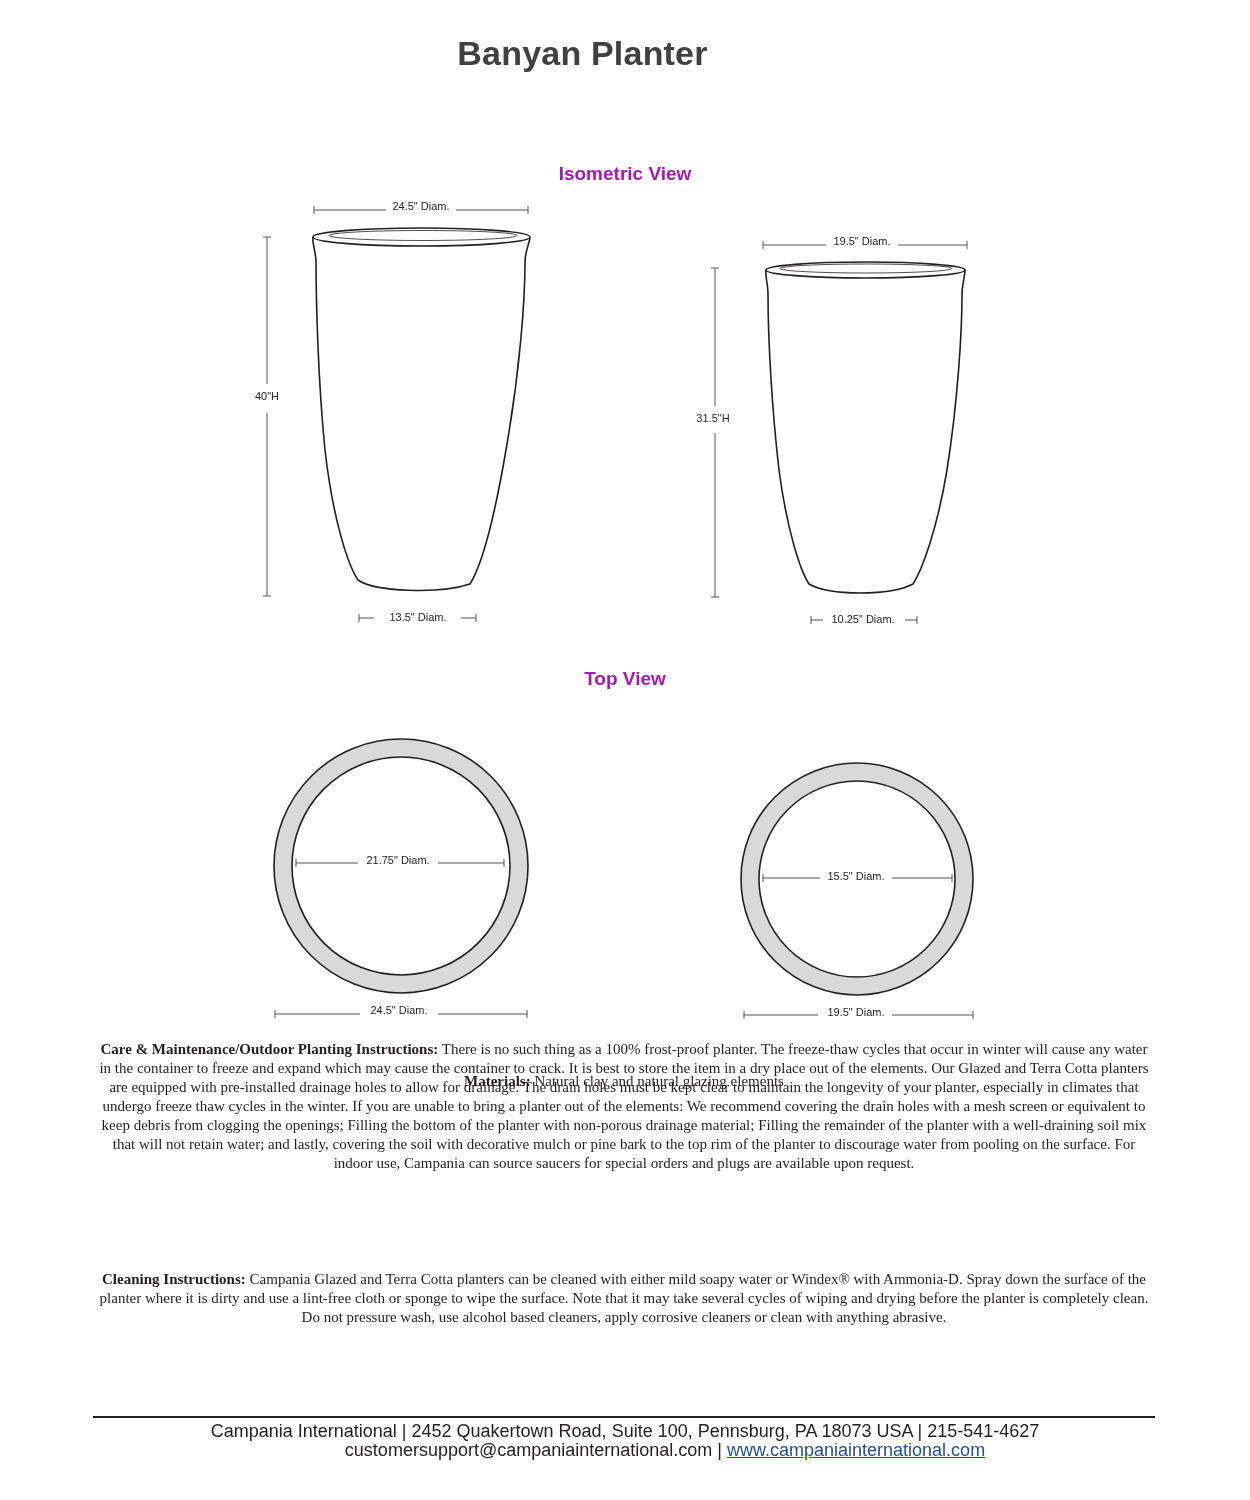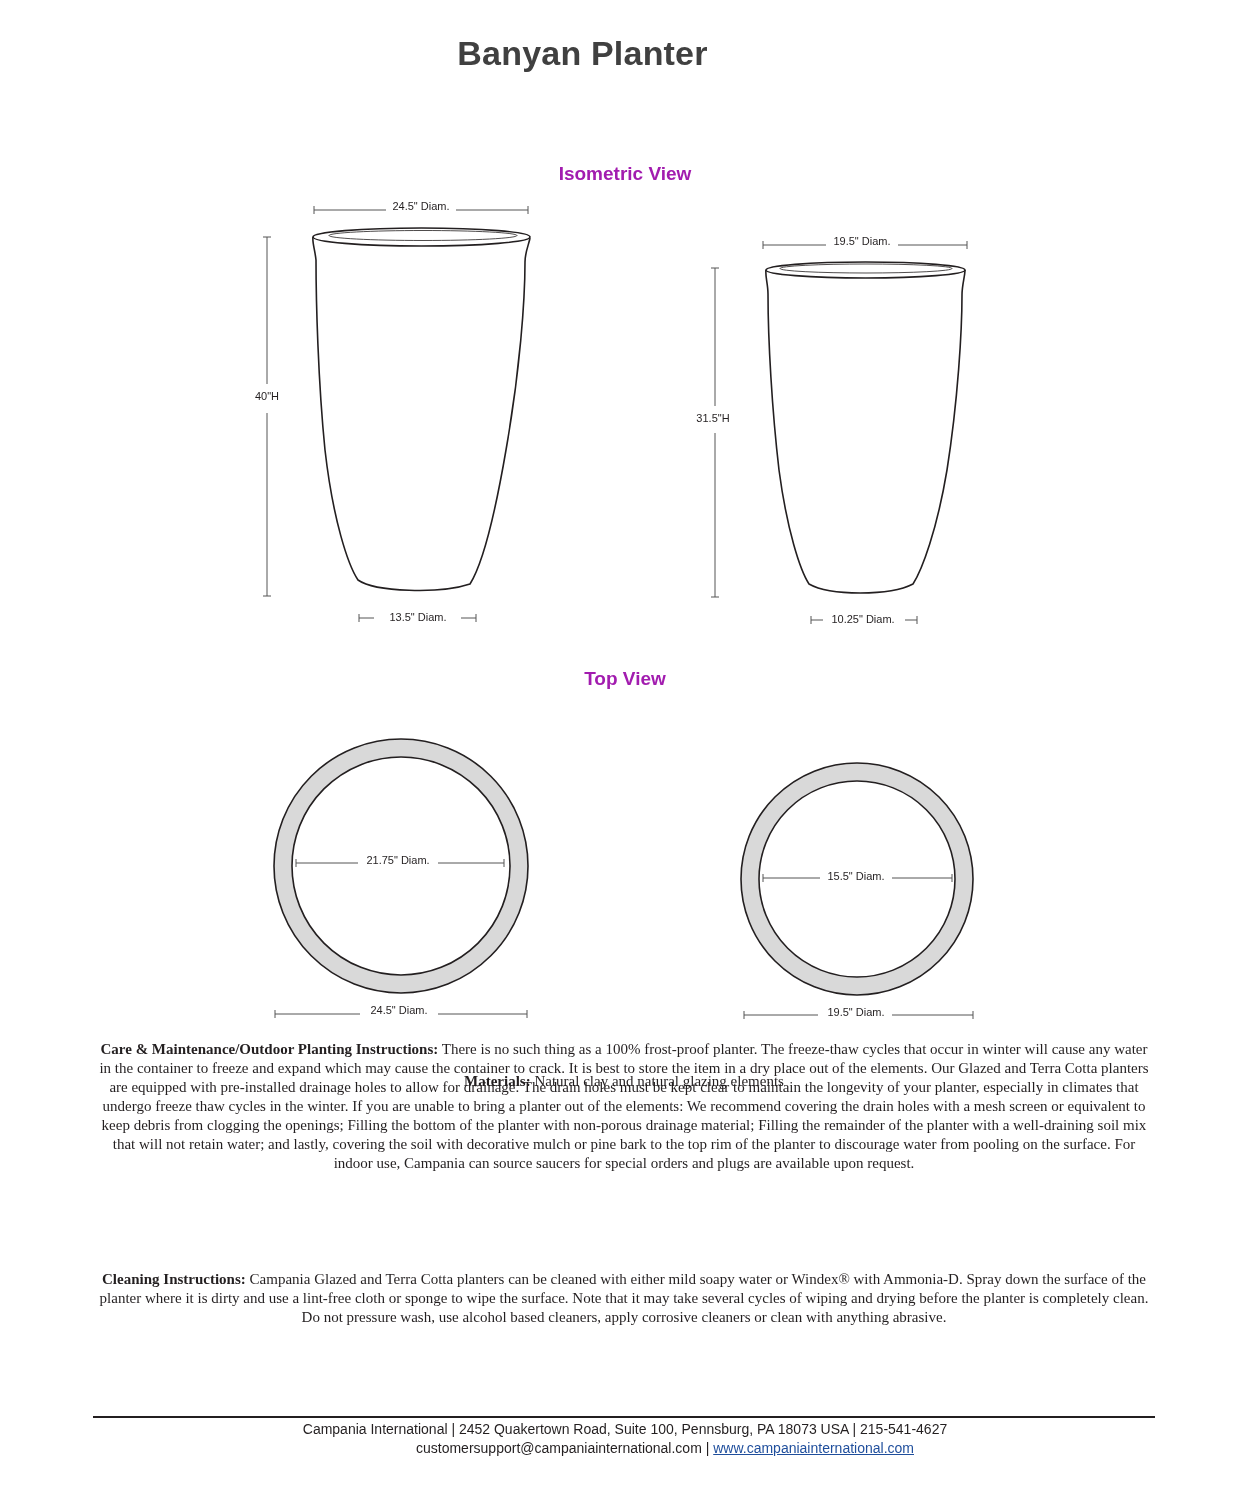--- a/index.html
+++ b/index.html
@@ -5,21 +5,21 @@
   html, body { margin: 0; padding: 0; background: #ffffff; }
   body { width: 1250px; height: 1500px; position: relative; overflow: hidden; color: #231f20; font-family: "Liberation Sans", sans-serif; }
   .title { position: absolute; top: 34px; left: 0; width: 1165px; text-align: center; font-family: "Liberation Sans", sans-serif; font-weight: bold; font-size: 34px; color: #404040; letter-spacing: 0.2px; }
   .section-heading { position: absolute; left: 0; width: 1250px; text-align: center; font-family: Liberation Sans, sans-serif; font-weight: bold; font-size: 19px; color: #a21caf; }
   svg.drawing { position: absolute; left: 0; top: 0; }
   .dim-text { font-family: "Liberation Sans", sans-serif; font-size: 11px; fill: #231f20; }
   .body-text { position: absolute; left: 93px; width: 1062px; font-family: "Liberation Serif", serif; font-size: 15px; line-height: 19px; color: #231f20; }
   .body-text p { margin: 0; text-align: center; }
   .body-text .lbl { font-weight: bold; }
   .footer-rule { position: absolute; left: 93px; top: 1416px; width: 1062px; height: 2px; background: #231f20; }
-  .footer { position: absolute; left: 0; width: 1250px; text-align: center; font-family: "Liberation Sans", sans-serif; font-size: 14px; color: #231f20; }
+  .footer { position: absolute; left: 0; width: 1250px; text-align: center; font-family: "Liberation Sans", sans-serif; font-size: 18px; color: #231f20; }
   .footer a { color: #1f4e9c; text-decoration: underline; }
 </style>
 </head>
 <body>
 
 <div class="title">Banyan Planter</div>
 
 <div class="section-heading" style="top:163px;">Isometric View</div>
 <div class="section-heading" style="top:668px;">Top View</div>
 

